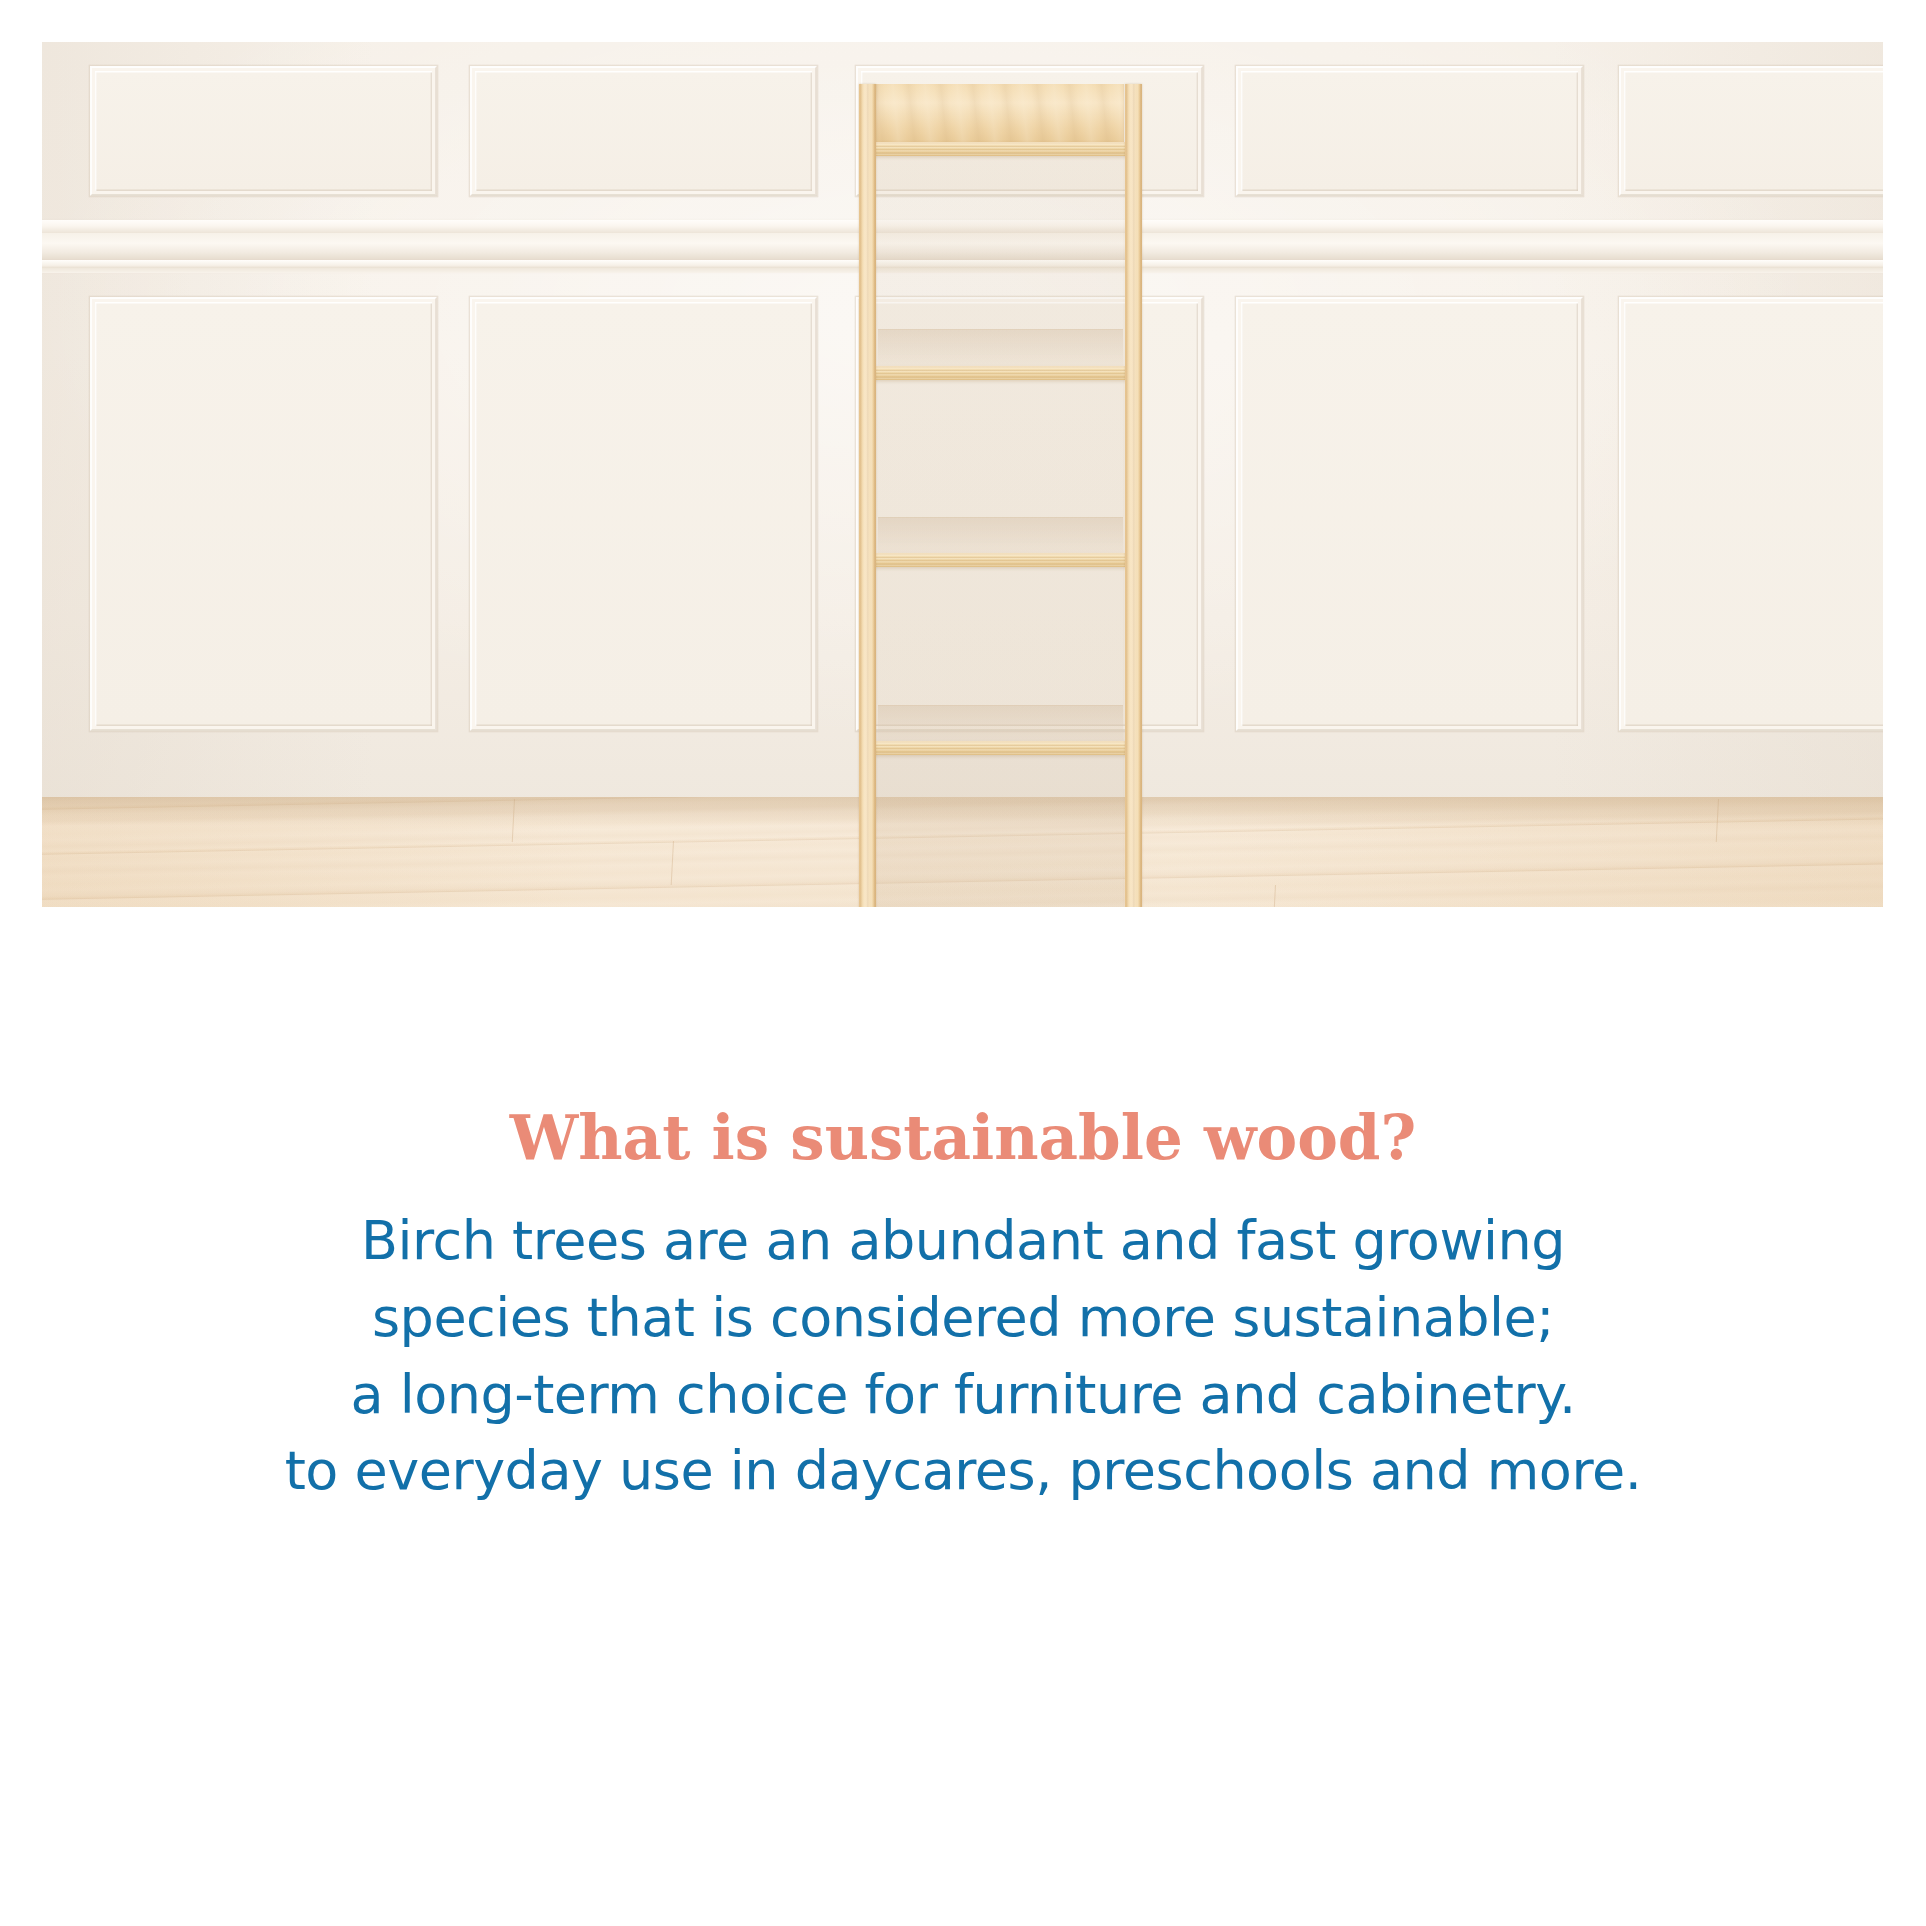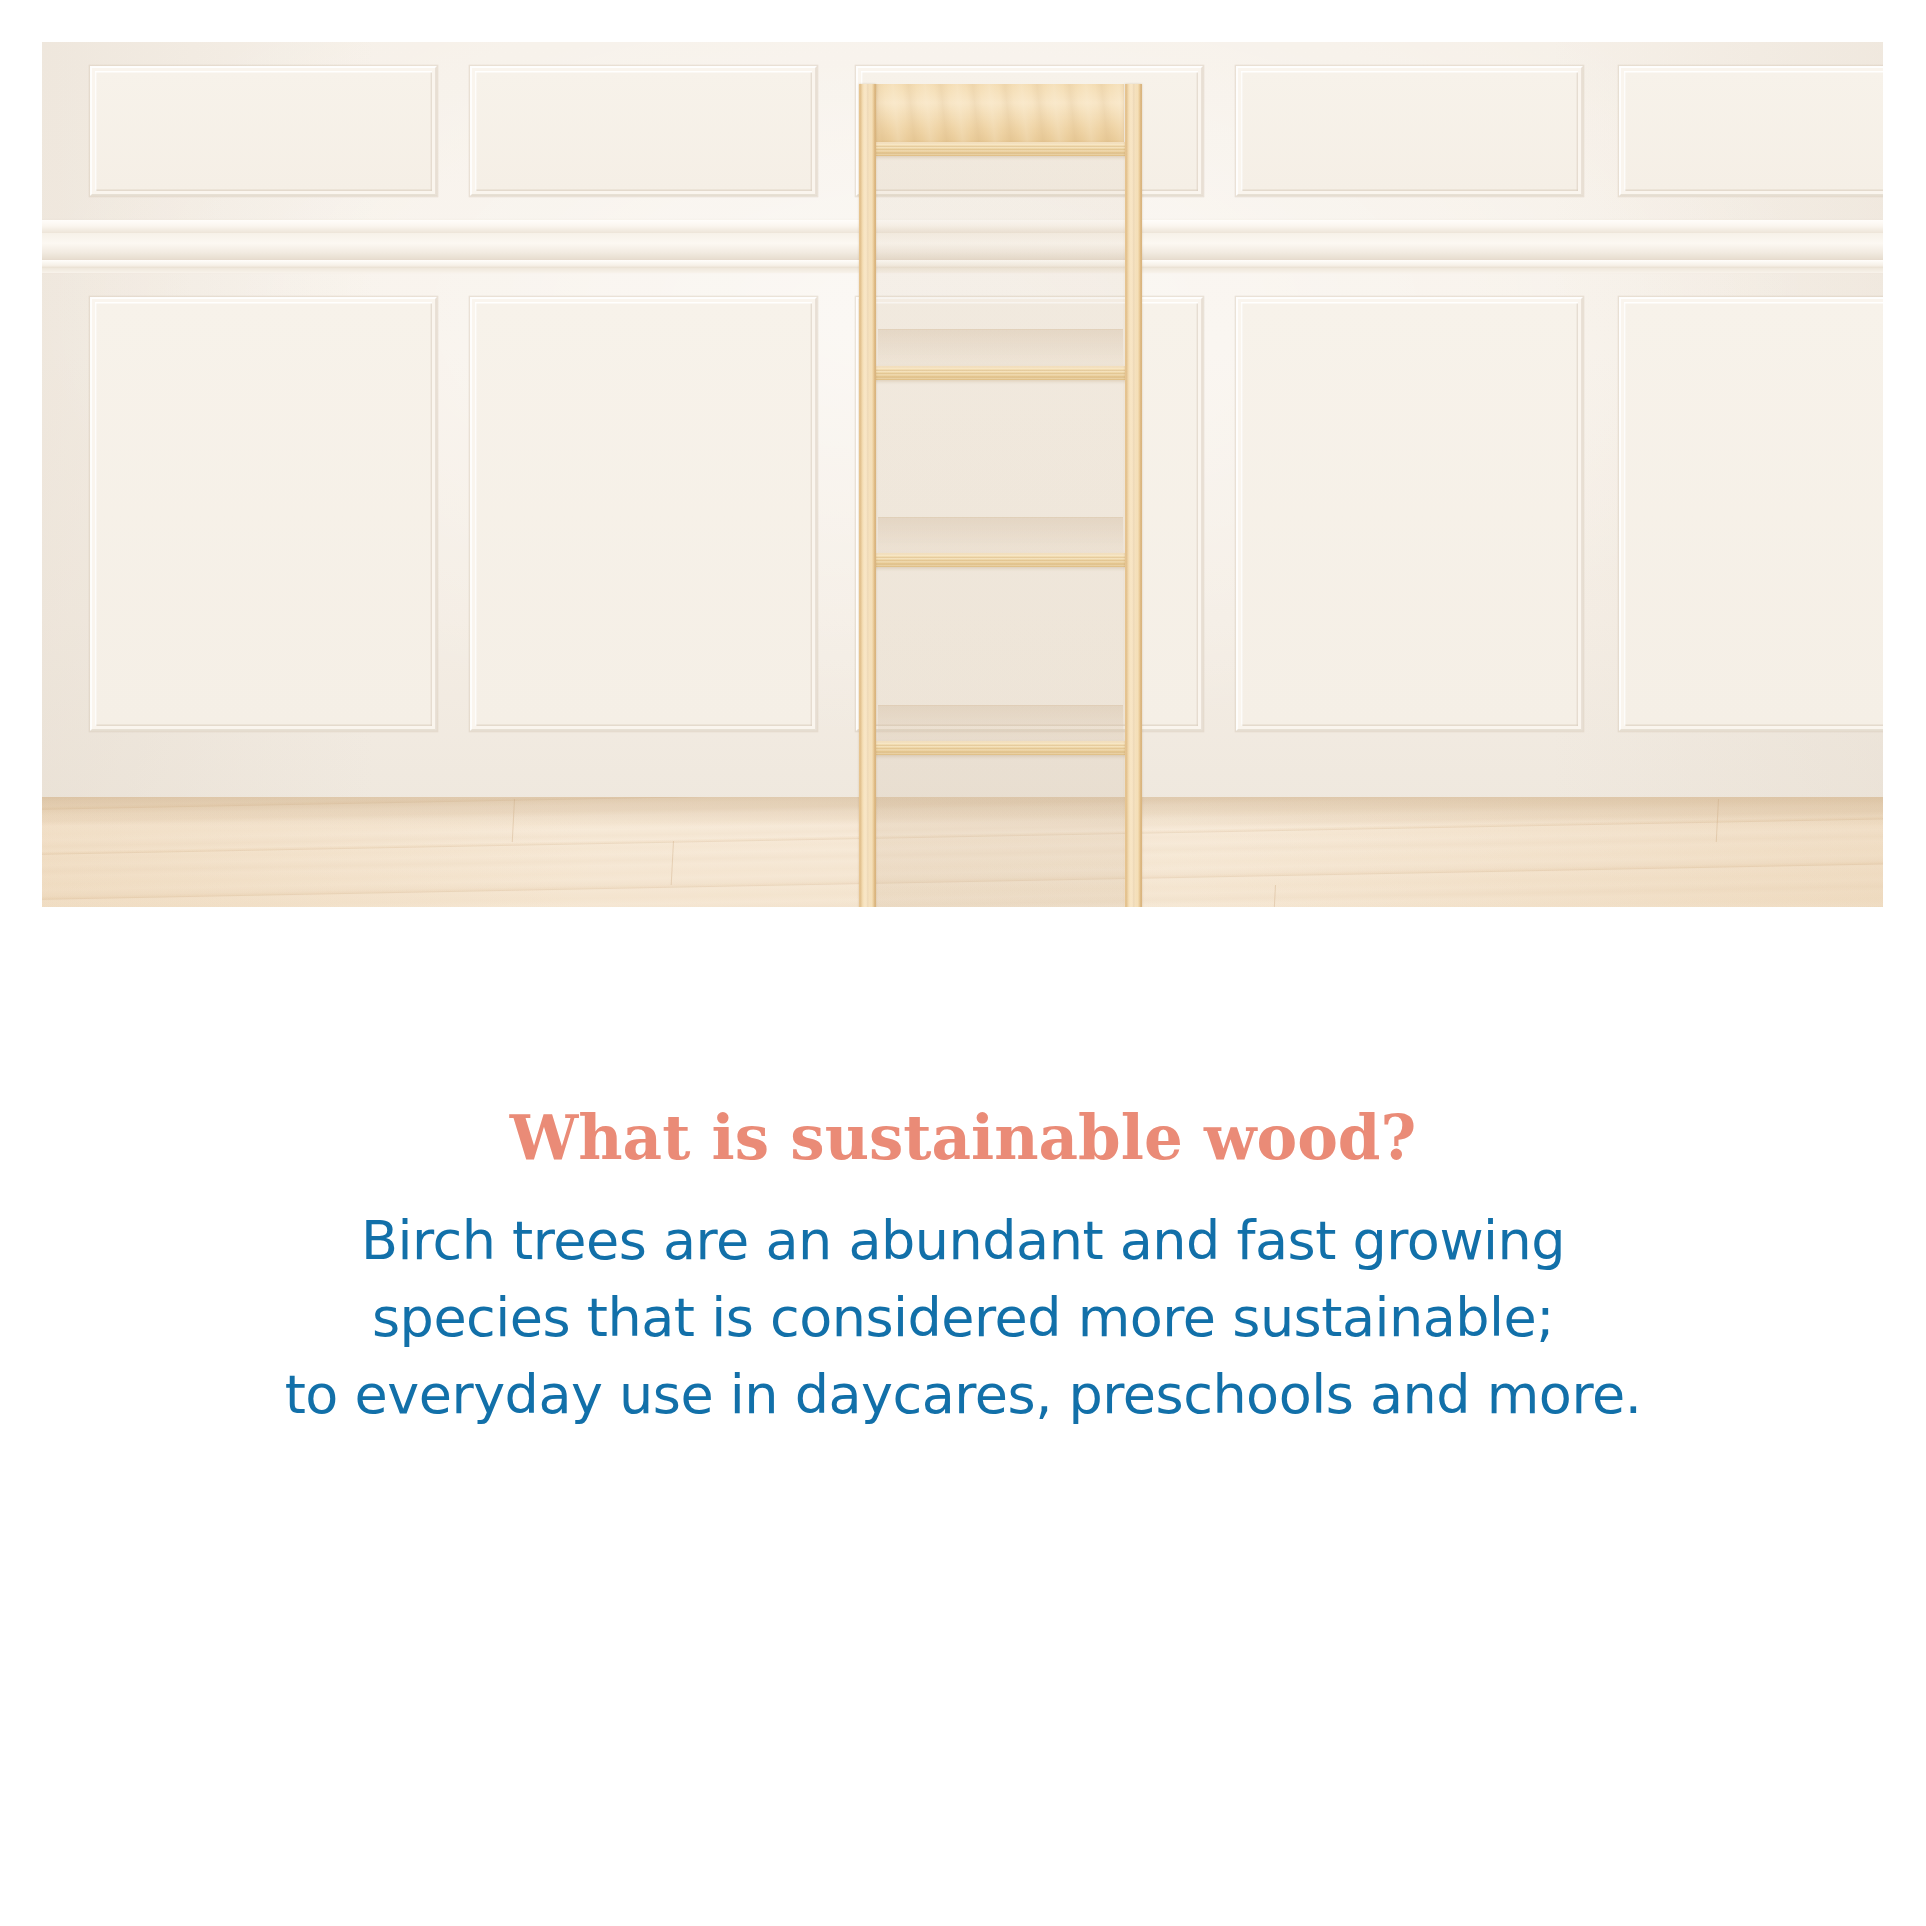--- a/index.html
+++ b/index.html
@@ -492,17 +492,18 @@
 </div>
 
 <div class="content">
 
 
   <h2 class="subhead">What is sustainable wood?</h2>
 
   <p class="body-copy">
     <span class="line">Birch trees are an abundant and fast growing</span>
     <span class="line">species that is considered more sustainable;</span>
+    <span class="line">a long-term choice for furniture and cabinetry.</span>
     <span class="line">to everyday use in daycares, preschools and more.</span>
   </p>
 
 </div>
 
 
 </body></html>

